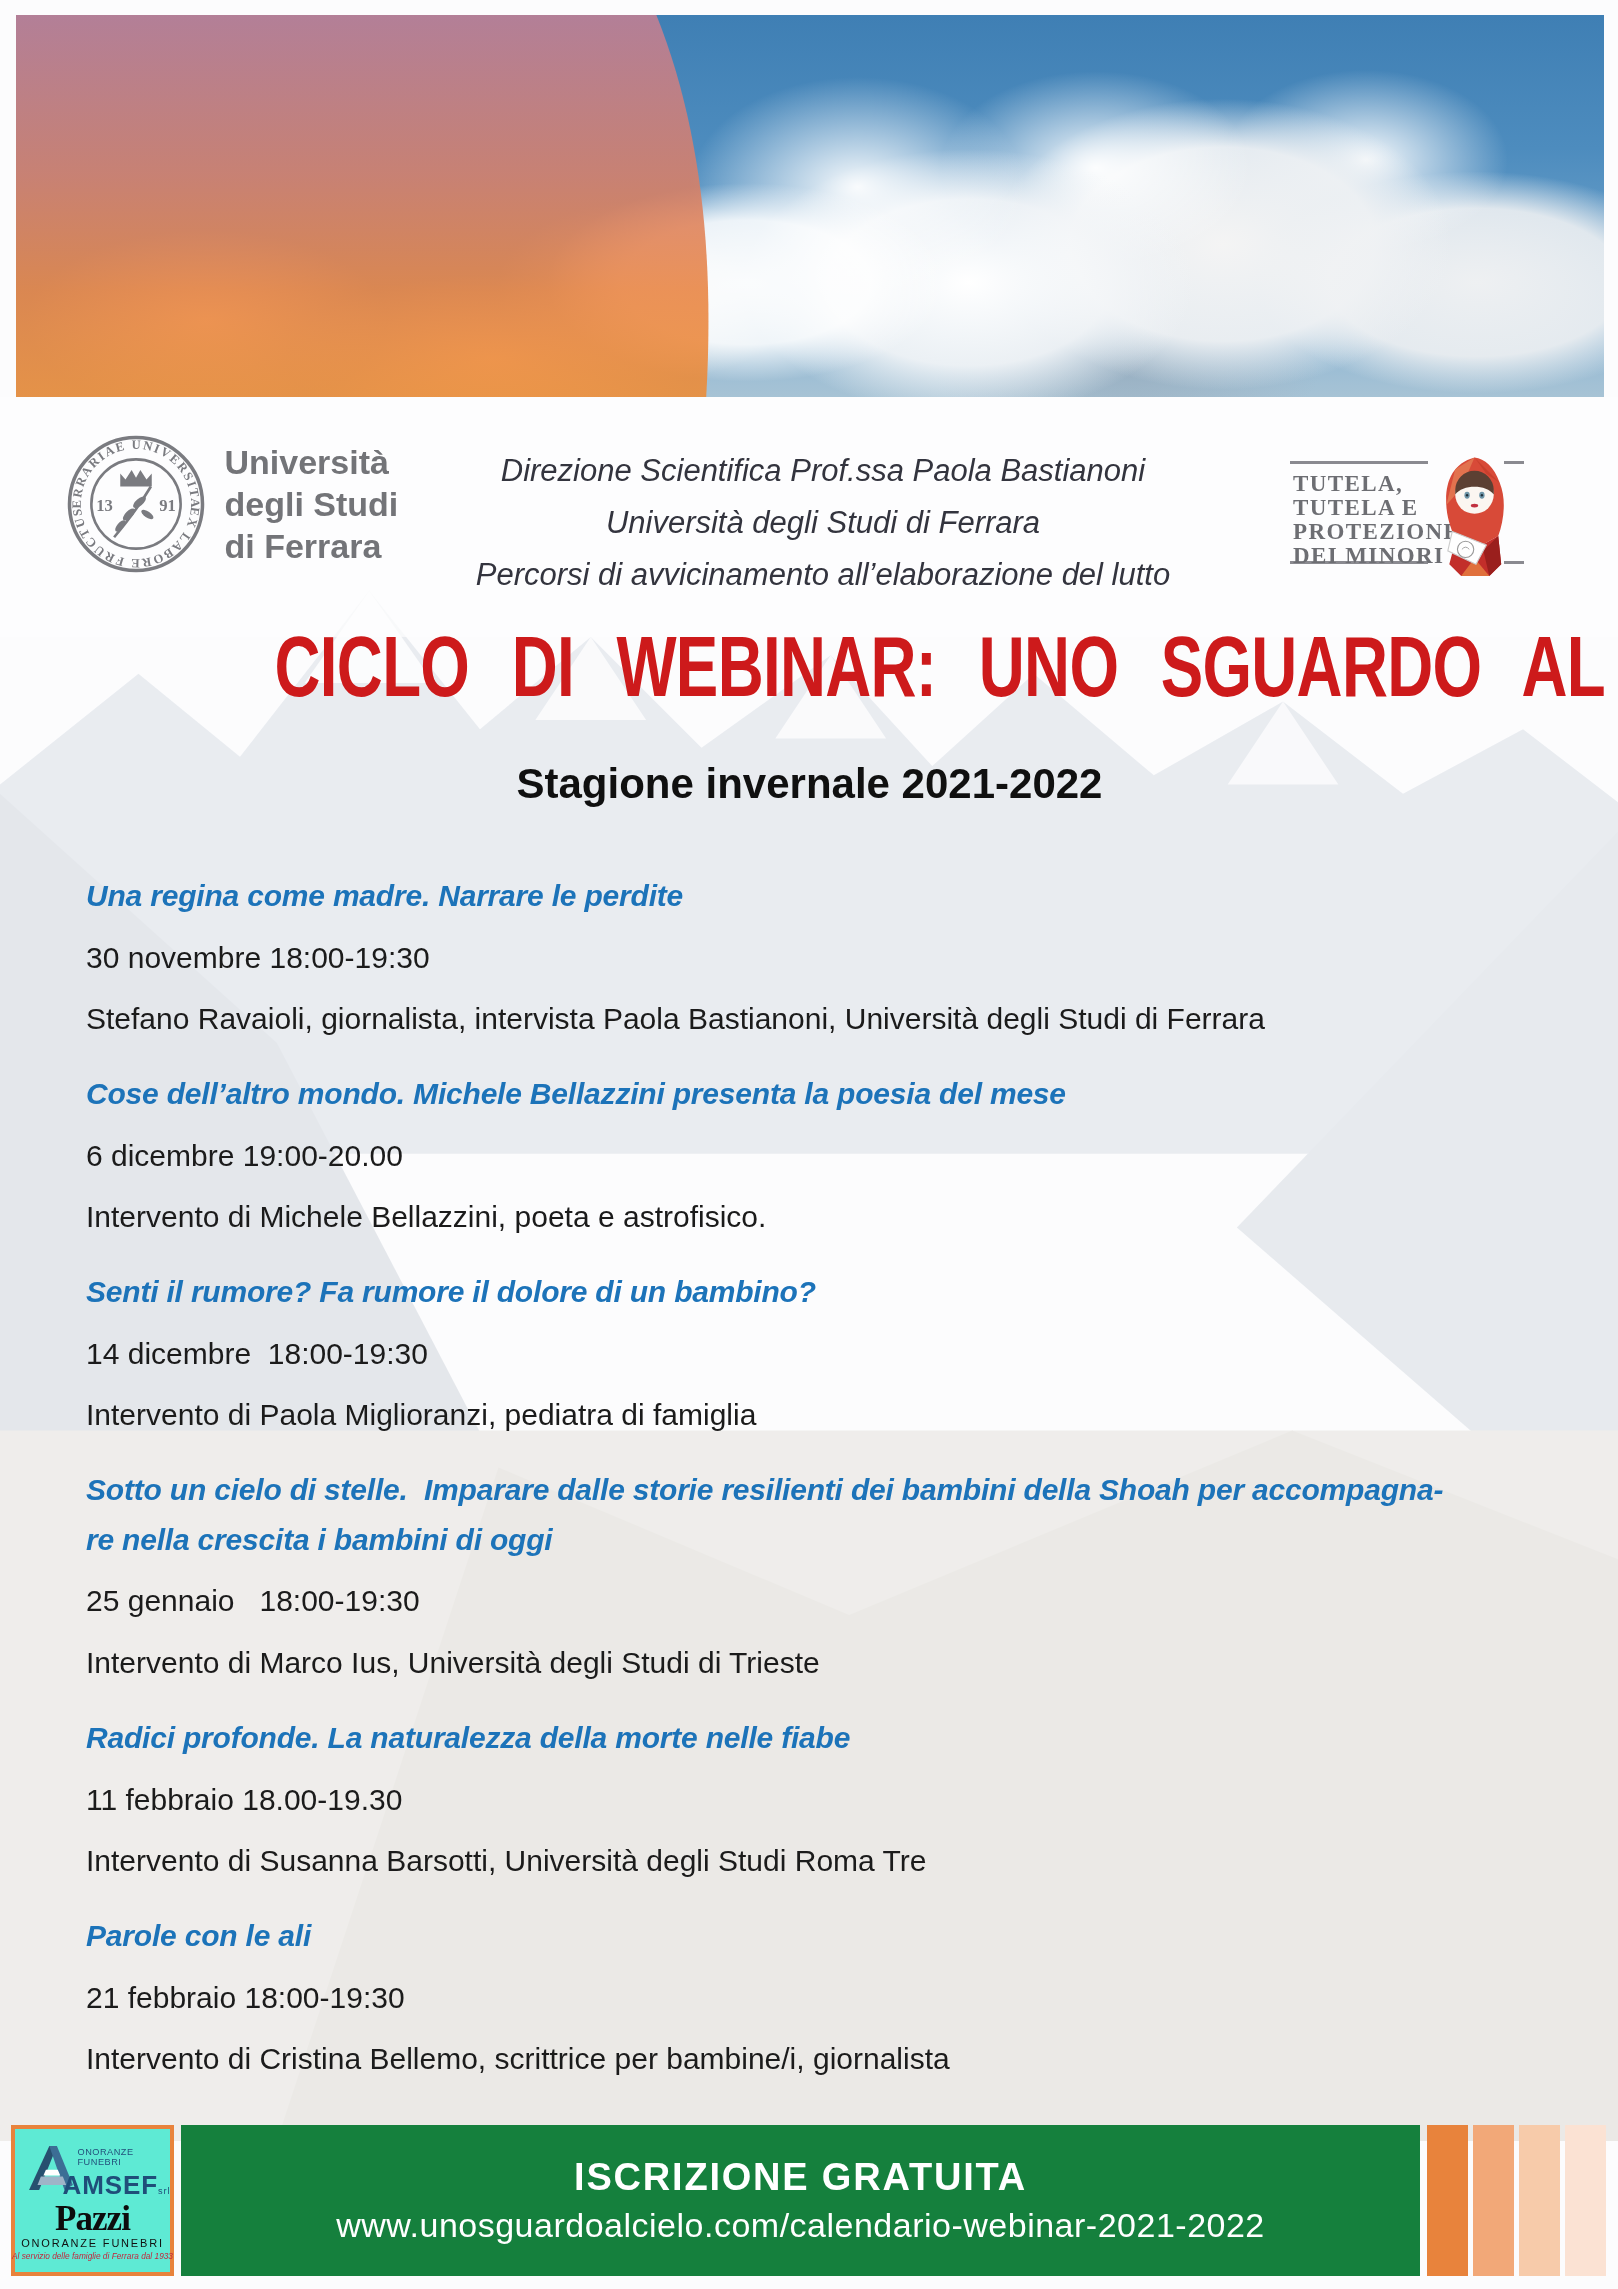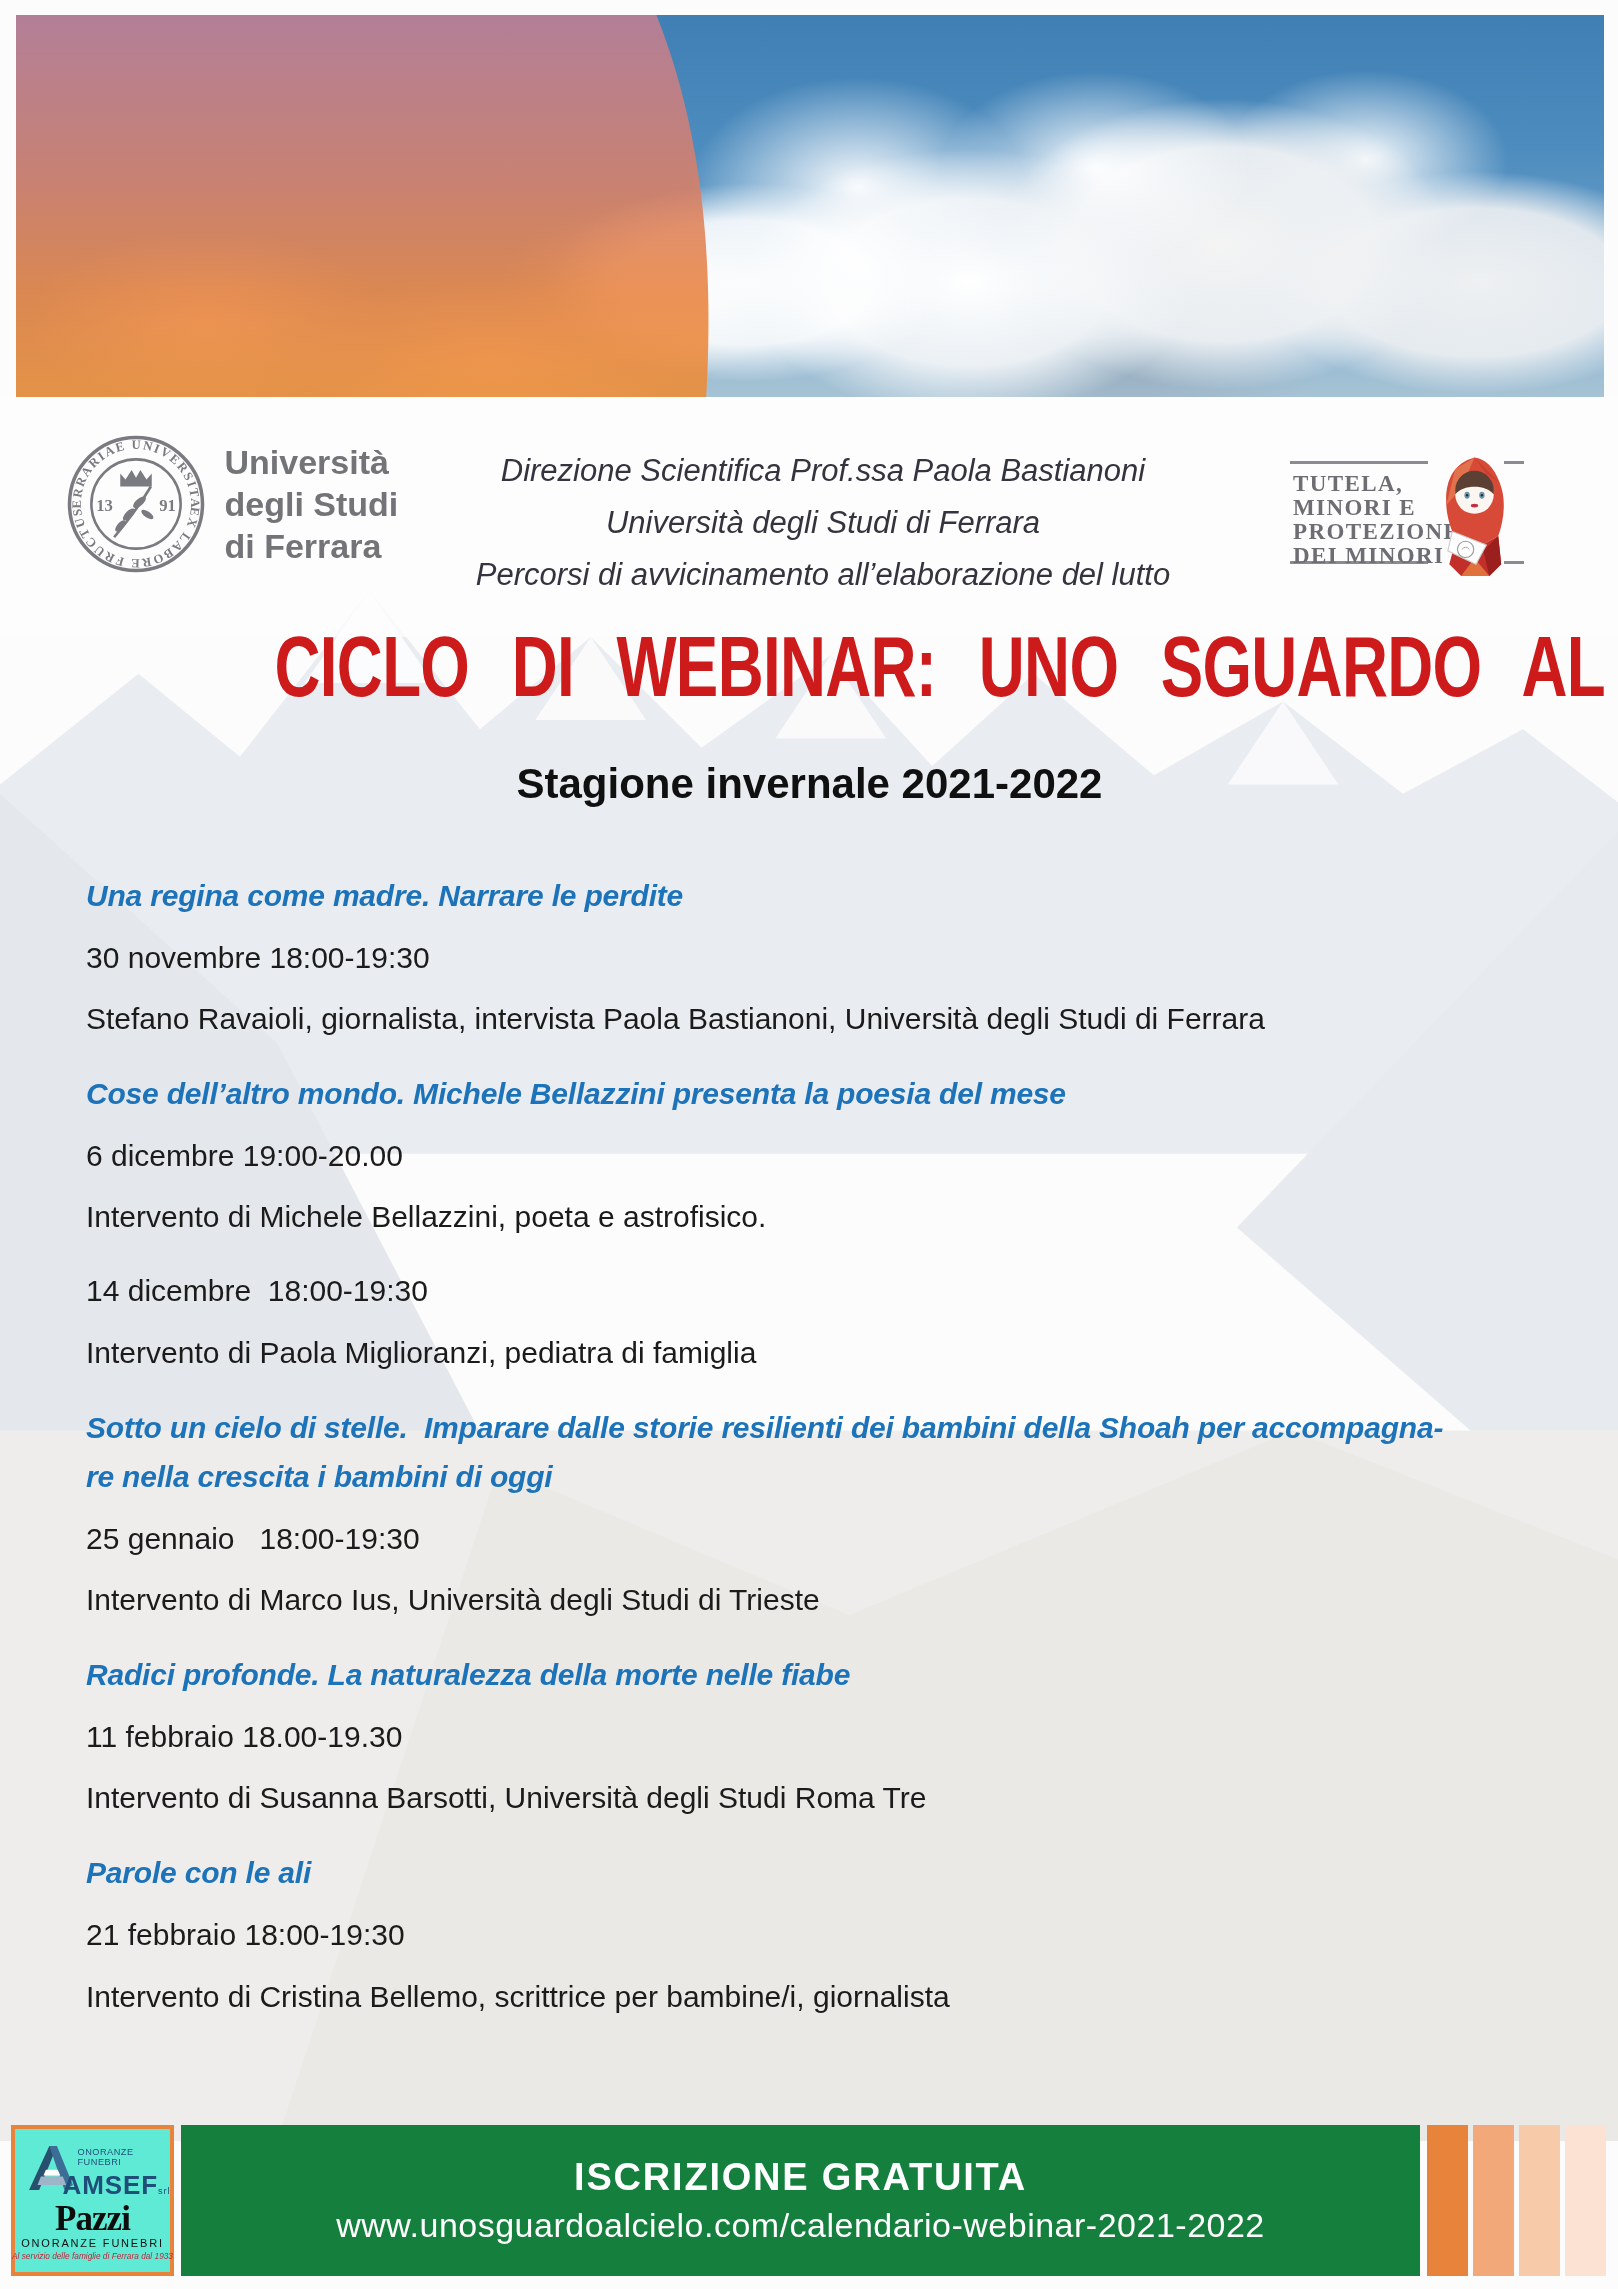--- a/index.html
+++ b/index.html
@@ -152,21 +152,21 @@
     <div>Percorsi di avvicinamento all’elaborazione del lutto</div>
   </div>
 
   <div class="minors-logo">
     <div class="minors-rule" style="left:0;top:20px;width:138px;"></div>
     <div class="minors-rule" style="left:214px;top:20px;width:20px;"></div>
     <div class="minors-rule" style="left:0;top:120px;width:138px;"></div>
     <div class="minors-rule" style="left:214px;top:120px;width:20px;"></div>
     <div class="minors-text">
       <div>TUTELA,</div>
-      <div>MINORI E</div>
+      <div>TUTELA E</div>
       <div>PROTEZIONE</div>
       <div>DEI MINORI</div>
     </div>
     <svg class="doll" viewBox="0 0 120 170" xmlns="http://www.w3.org/2000/svg">
       <path d="M60,6 C30,14 20,40 22,70 C23,92 30,102 34,120 L60,130 L92,112 C100,90 103,62 94,40 C86,18 74,8 60,6 Z" fill="#D84A38"></path>
       <polygon points="60,6 34,22 22,70 42,48" fill="#E2724E"></polygon>
       <polygon points="60,6 94,40 76,28" fill="#C8402E"></polygon>
       <circle cx="60" cy="56" r="26" fill="#FBF6F1"></circle>
       <path d="M34,50 A26,26 0 0 1 86,50 L86,56 C76,42 44,42 34,56 Z" fill="#5C4033"></path>
       <ellipse cx="50" cy="57" rx="3.6" ry="4.6" fill="#6e95a8"></ellipse>
@@ -197,20 +197,21 @@
       <div class="event-speaker">Stefano Ravaioli, giornalista, intervista Paola Bastianoni, Università degli Studi di Ferrara</div>
     </div>
 
     <div class="event">
       <div class="event-title">Cose dell’altro mondo. Michele Bellazzini presenta la poesia del mese</div>
       <div class="event-date">6 dicembre 19:00-20.00</div>
       <div class="event-speaker">Intervento di Michele Bellazzini, poeta e astrofisico.</div>
     </div>
 
     <div class="event">
+      <div class="event-title">Senti il rumore? Fa rumore il dolore di un bambino?</div>
       <div class="event-date">14 dicembre  18:00-19:30</div>
       <div class="event-speaker">Intervento di Paola Miglioranzi, pediatra di famiglia</div>
     </div>
 
     <div class="event">
       <div class="event-title">Sotto un cielo di stelle.  Imparare dalle storie resilienti dei bambini della Shoah per accompagna-</div>
       <div class="event-title second">re nella crescita i bambini di oggi</div>
       <div class="event-date">25 gennaio   18:00-19:30</div>
       <div class="event-speaker">Intervento di Marco Ius, Università degli Studi di Trieste</div>
     </div>

